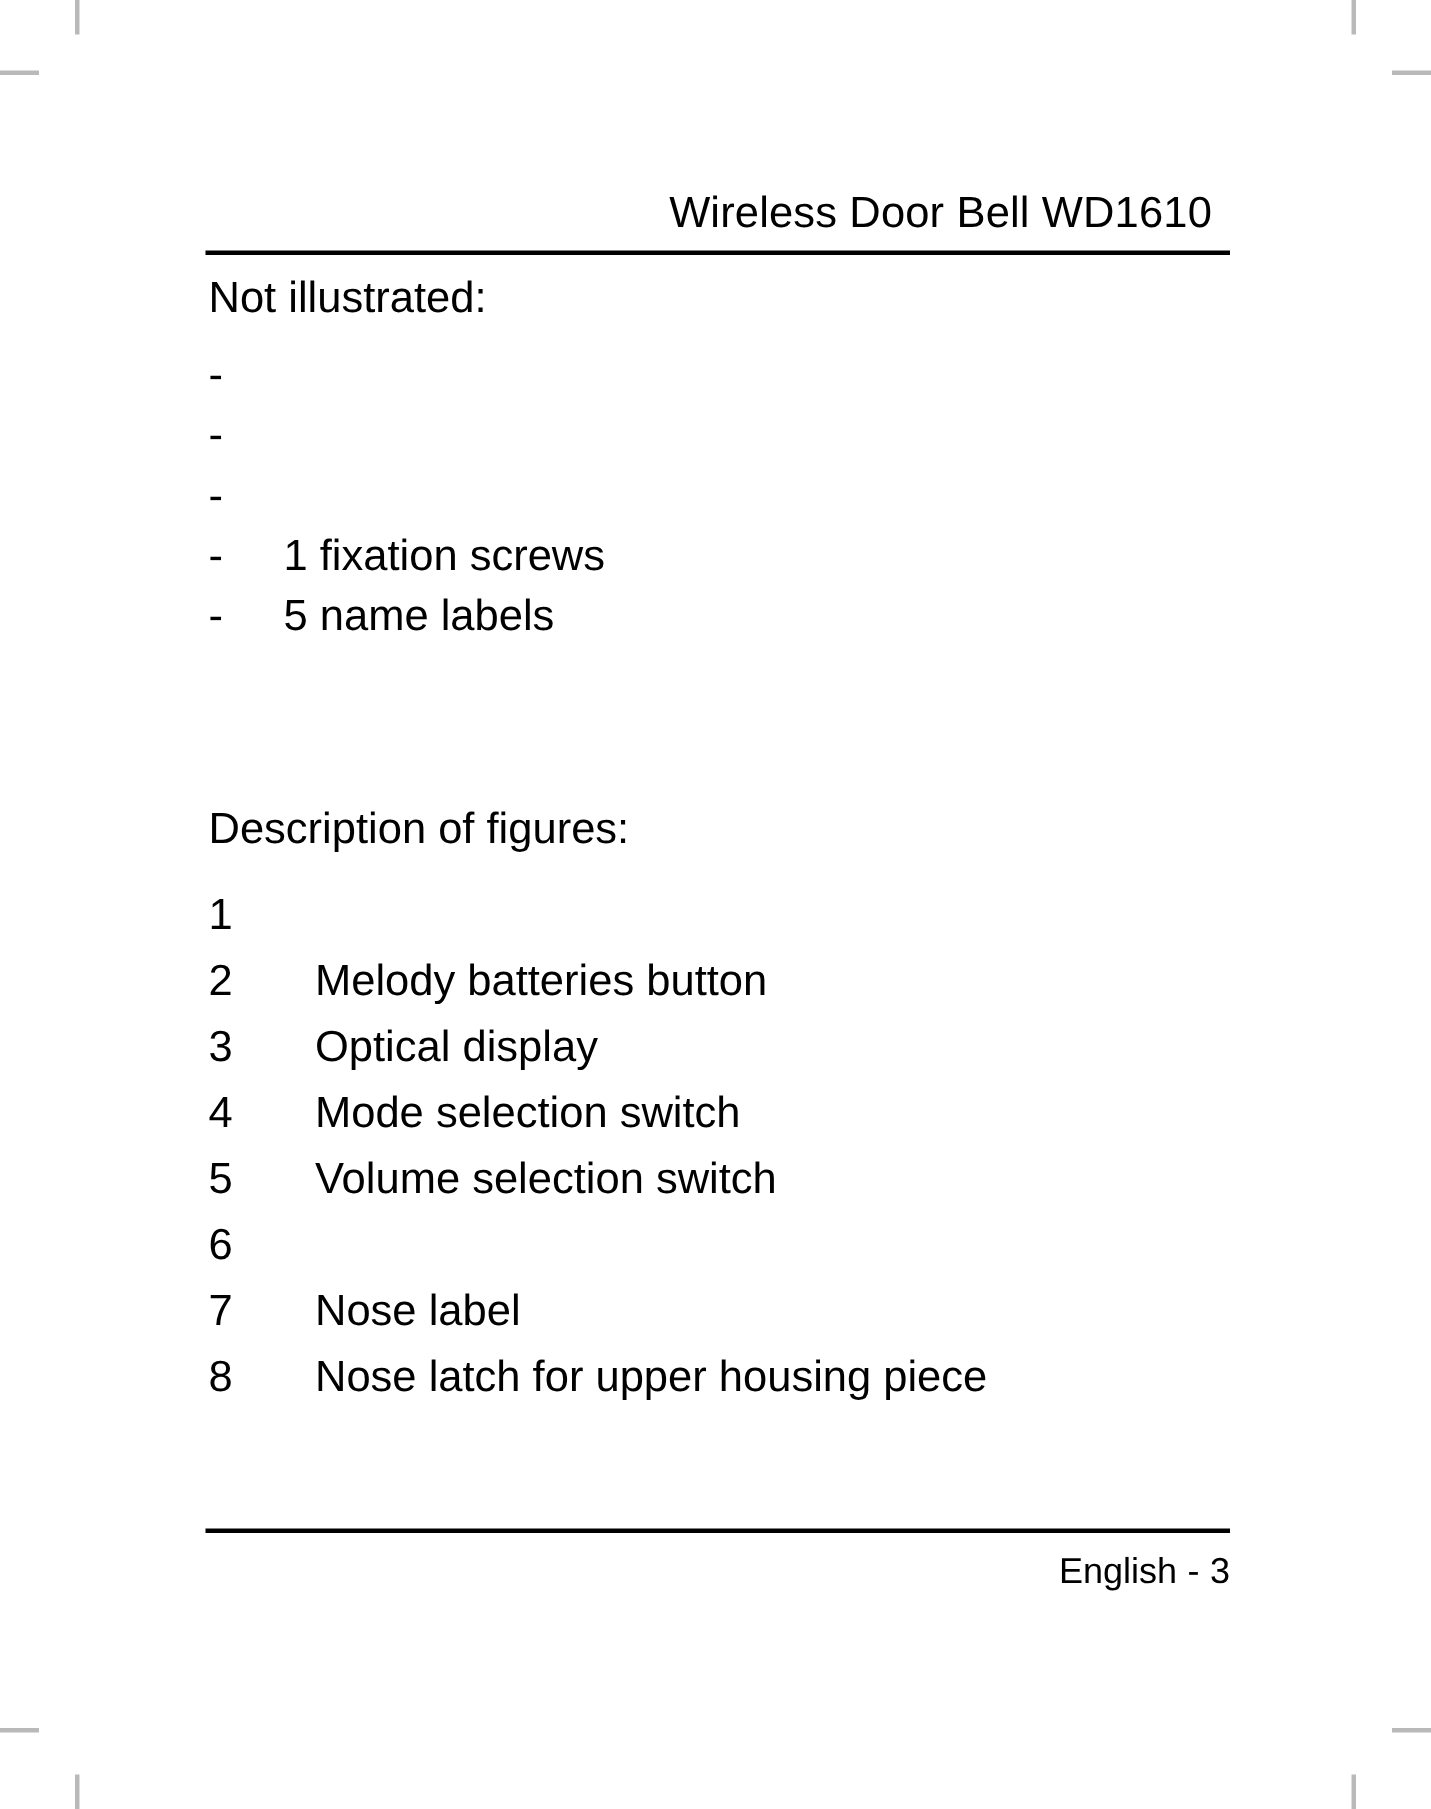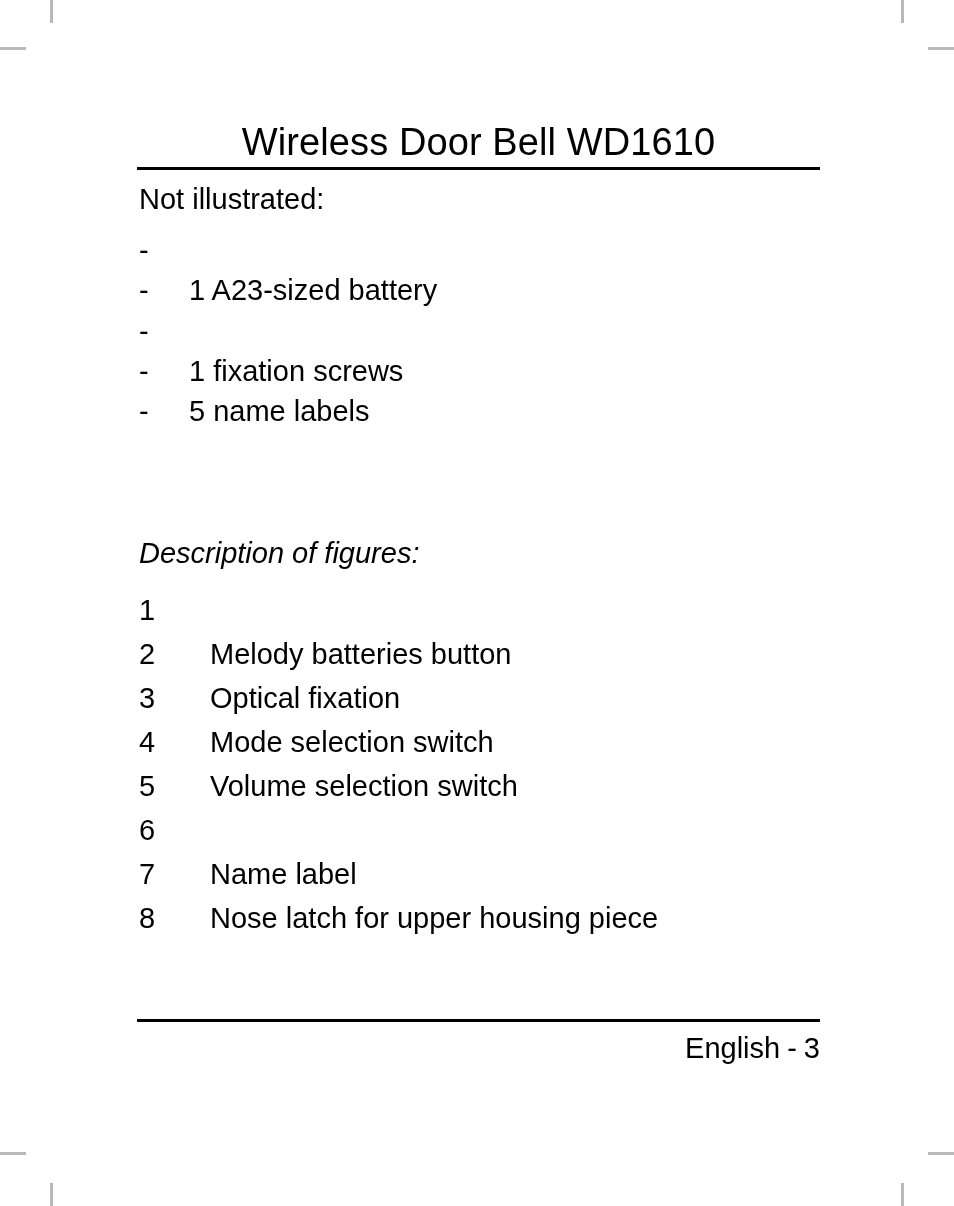--- a/index.html
+++ b/index.html
@@ -35,25 +35,25 @@
   .crop-tr-v { left: 901px; top: 0; }
   .crop-tr-h { left: 928px; top: 47px; }
   .crop-bl-h { left: 0;     top: 1152px; }
   .crop-bl-v { left: 50px;  top: 1183px; }
   .crop-br-h { left: 928px; top: 1152px; }
   .crop-br-v { left: 901px; top: 1183px; }
 
   
   .page-header {
     position: absolute;
-    left: 137px;
+    left: 125px;
     top: 123px;
     width: 683px;
-    text-align: center;
-    font-size: 38px;
+    text-align: right;
+    font-size: 29px;
     line-height: 38px;
     letter-spacing: 0.1px;
     white-space: nowrap;
   }
 
   .rule {
     position: absolute;
     left: 137px;
     width: 683px;
     height: 3px;
@@ -65,21 +65,21 @@
   
   .block-heading {
     position: absolute;
     left: 139px;
     font-size: 29px;
     line-height: 38px;
     white-space: nowrap;
     text-align: right;
   }
   .heading-not-illustrated { top: 180px; }
-  .heading-description     { top: 534px; font-style: italic; }
+  .heading-description     { top: 534px; }
 
   .item-list {
     position: absolute;
     left: 139px;
     margin: 0;
     padding: 0;
     list-style: none;
   }
   .list-parts   { top: 230px; }
   .list-figures { top: 588px; }
@@ -102,21 +102,21 @@
 
   .item-text { flex: 0 1 auto; }
 
   
   .page-footer {
     position: absolute;
     left: 137px;
     top: 1029px;
     width: 683px;
     text-align: right;
-    font-size: 29px;
+    font-size: 24px;
     line-height: 38px;
     white-space: nowrap;
   }
   .footer-sep { padding: 0 7px; }
 </style>
 </head>
 <body>
 
 <div class="page">
 
@@ -133,21 +133,20 @@
   <div class="rule rule-top"></div>
 
   <div class="block-heading heading-not-illustrated">Not illustrated:</div>
 
   <ul class="item-list list-parts">
     <li class="list-row">
       <span class="marker">-</span>
     </li>
     <li class="list-row">
       <span class="marker">-</span>
-      <span class="item-text">1 A23-sized battery</span>
     </li>
     <li class="list-row">
       <span class="marker">-</span>
     </li>
     <li class="list-row">
       <span class="marker">-</span>
       <span class="item-text">1 fixation screws</span>
     </li>
     <li class="list-row">
       <span class="marker">-</span>
@@ -160,36 +159,36 @@
   <ul class="item-list list-figures">
     <li class="list-row">
       <span class="marker">1</span>
     </li>
     <li class="list-row">
       <span class="marker">2</span>
       <span class="item-text">Melody batteries button</span>
     </li>
     <li class="list-row">
       <span class="marker">3</span>
-      <span class="item-text">Optical fixation</span>
+      <span class="item-text">Optical display</span>
     </li>
     <li class="list-row">
       <span class="marker">4</span>
       <span class="item-text">Mode selection switch</span>
     </li>
     <li class="list-row">
       <span class="marker">5</span>
       <span class="item-text">Volume selection switch</span>
     </li>
     <li class="list-row">
       <span class="marker">6</span>
     </li>
     <li class="list-row">
       <span class="marker">7</span>
-      <span class="item-text">Name label</span>
+      <span class="item-text">Nose label</span>
     </li>
     <li class="list-row">
       <span class="marker">8</span>
       <span class="item-text">Nose latch for upper housing piece</span>
     </li>
   </ul>
 
   <div class="rule rule-bottom"></div>
   <div class="page-footer">
     <span>English</span><span class="footer-sep">-</span><span>3</span>

